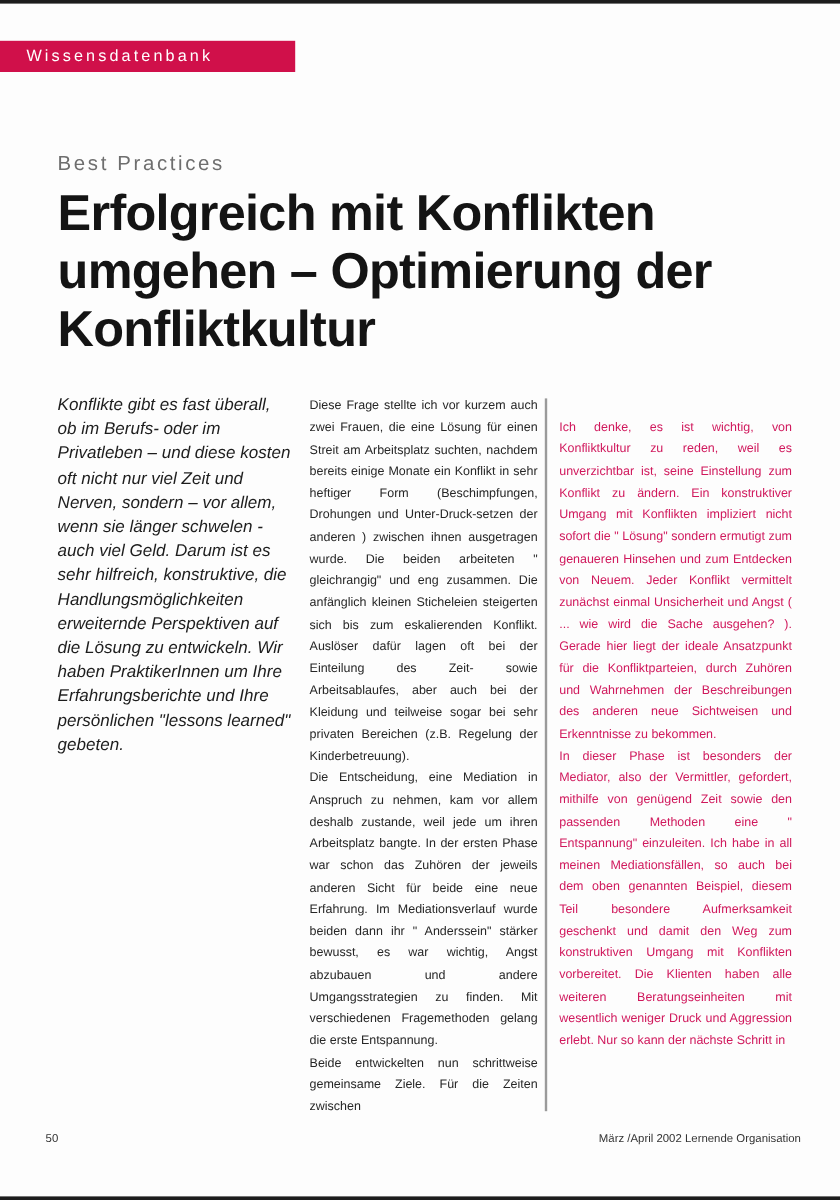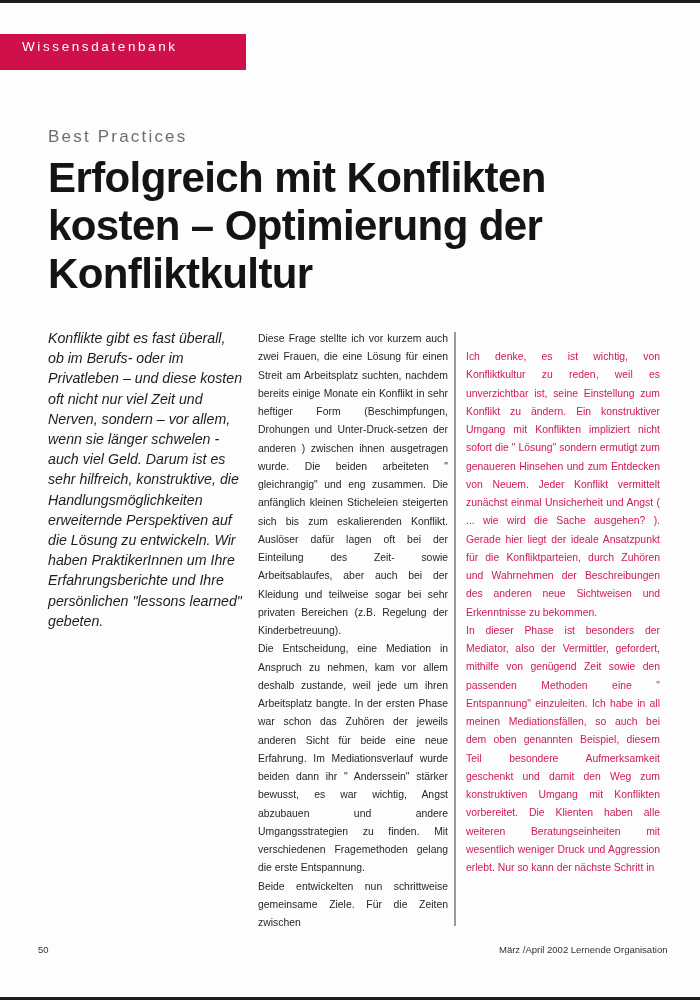--- a/index.html
+++ b/index.html
@@ -6,21 +6,21 @@
     body {
       width: 700px; height: 1000px; position: relative; overflow: hidden;
       background: #fdfdfd;
       font-family: "Liberation Sans", sans-serif;
       color: #1a1a1a;
     }
     .border-top { position: absolute; left: 0; top: 0; width: 700px; height: 3px; background: #1c1c1c; }
     .border-bottom { position: absolute; left: 0; bottom: 0; width: 700px; height: 3px; background: #1c1c1c; }
 
     .section-banner {
-      position: absolute; left: 0; top: 34px; width: 246px; height: 36px;
+      position: absolute; left: 0; top: 34px; width: 246px; height: 26px;
       background: #d0104a;
     }
     .section-banner span {
       position: absolute; left: 22px; top: 5px;
       color: #ffffff; font-size: 13.5px; letter-spacing: 2.6px;
     }
 
     .kicker {
       position: absolute; left: 48px; top: 127px;
       font-size: 17px; letter-spacing: 2.2px; color: #6e6e6e;
@@ -75,21 +75,21 @@
 <body>
 
 <div class="border-top"></div>
 
 <div class="section-banner">
   <span>Wissensdatenbank</span>
 </div>
 
 <div class="kicker">Best Practices</div>
 
-<h1 class="title">Erfolgreich mit Konflikten kosten – Optimierung der Konfliktkultur</h1>
+<h1 class="title">Erfolgreich mit Konflikten umgehen – Optimierung der Konfliktkultur</h1>
 
 <div class="intro">Konflikte gibt es fast überall, ob im Berufs- oder im Privatleben – und diese kosten oft nicht nur viel Zeit und Nerven, sondern – vor allem, wenn sie länger schwelen - auch viel Geld. Darum ist es sehr hilfreich, konstruktive, die Handlungsmöglichkeiten erweiternde Perspektiven auf die Lösung zu entwickeln. Wir haben PraktikerInnen um Ihre Erfahrungsberichte und Ihre persönlichen "lessons learned" gebeten.</div>
 
 <div class="col col-1">
   <p>Diese Frage stellte ich vor kurzem auch zwei Frauen, die eine Lösung für einen Streit am Arbeitsplatz suchten, nachdem bereits einige Monate ein Konflikt in sehr heftiger Form (Beschimpfungen, Drohungen und Unter-Druck-setzen der anderen ) zwischen ihnen ausgetragen wurde. Die beiden arbeiteten " gleichrangig" und eng zusammen. Die anfänglich kleinen Sticheleien steigerten sich bis zum eskalierenden Konflikt. Auslöser dafür lagen oft bei der Einteilung des Zeit- sowie Arbeitsablaufes, aber auch bei der Kleidung und teilweise sogar bei sehr privaten Bereichen (z.B. Regelung der Kinderbetreuung).</p>
   <p>Die Entscheidung, eine Mediation in Anspruch zu nehmen, kam vor allem deshalb zustande, weil jede um ihren Arbeitsplatz bangte. In der ersten Phase war schon das Zuhören der jeweils anderen Sicht für beide eine neue Erfahrung. Im Mediationsverlauf wurde beiden dann ihr " Anderssein" stärker bewusst, es war wichtig, Angst abzubauen und andere Umgangsstrategien zu finden. Mit verschiedenen Fragemethoden gelang die erste Entspannung.</p>
   <p>Beide entwickelten nun schrittweise gemeinsame Ziele. Für die Zeiten zwischen</p>
 </div>
 
 <div class="divider"></div>

